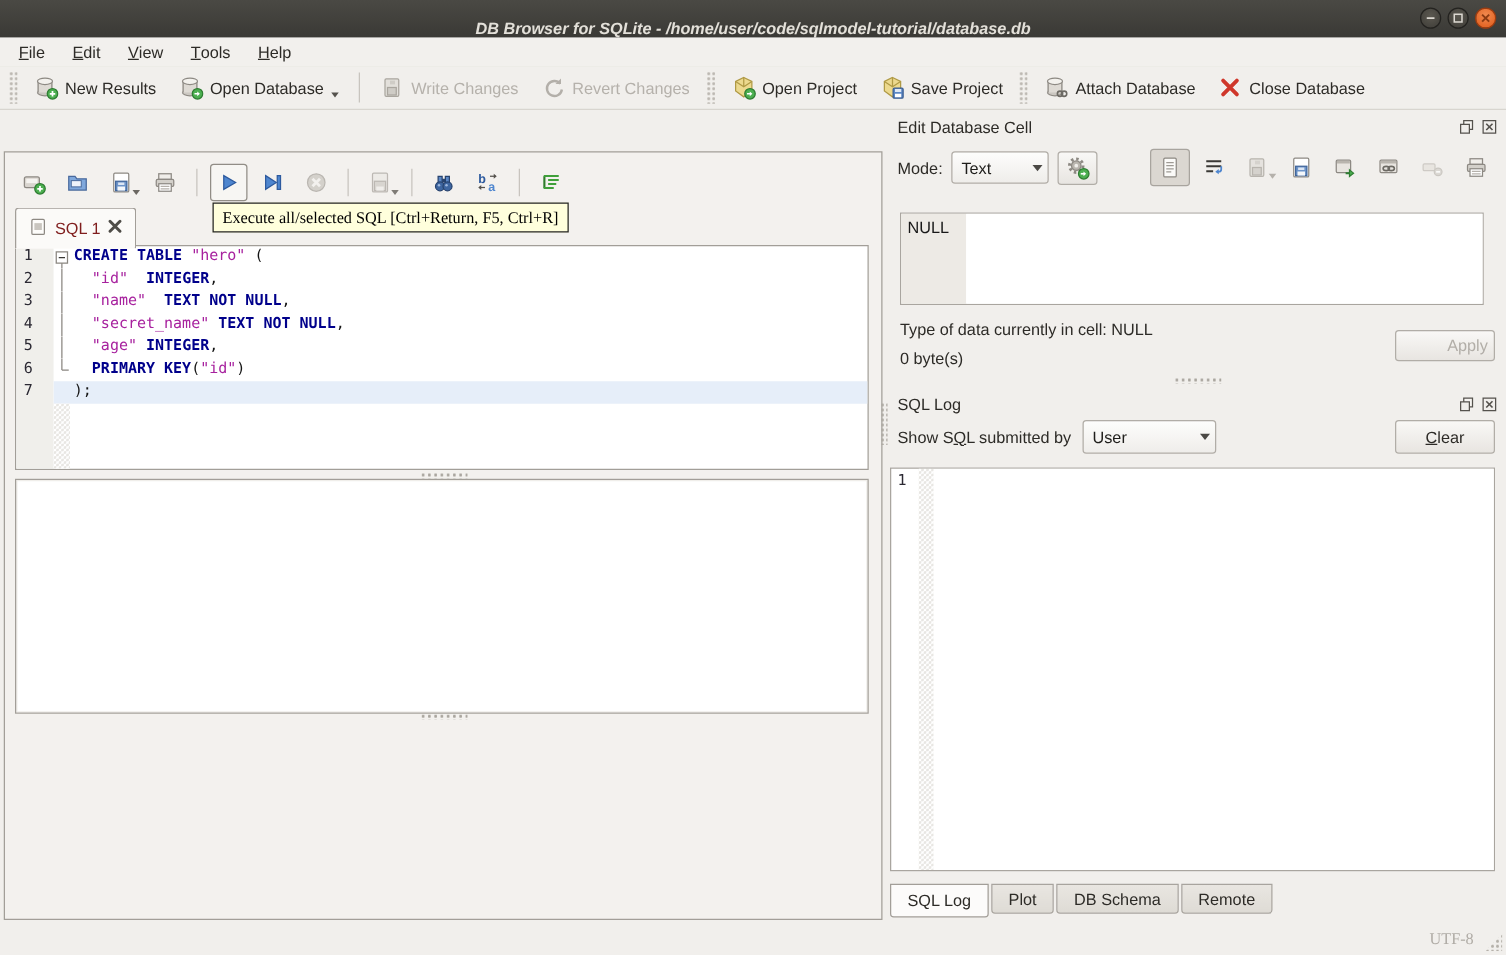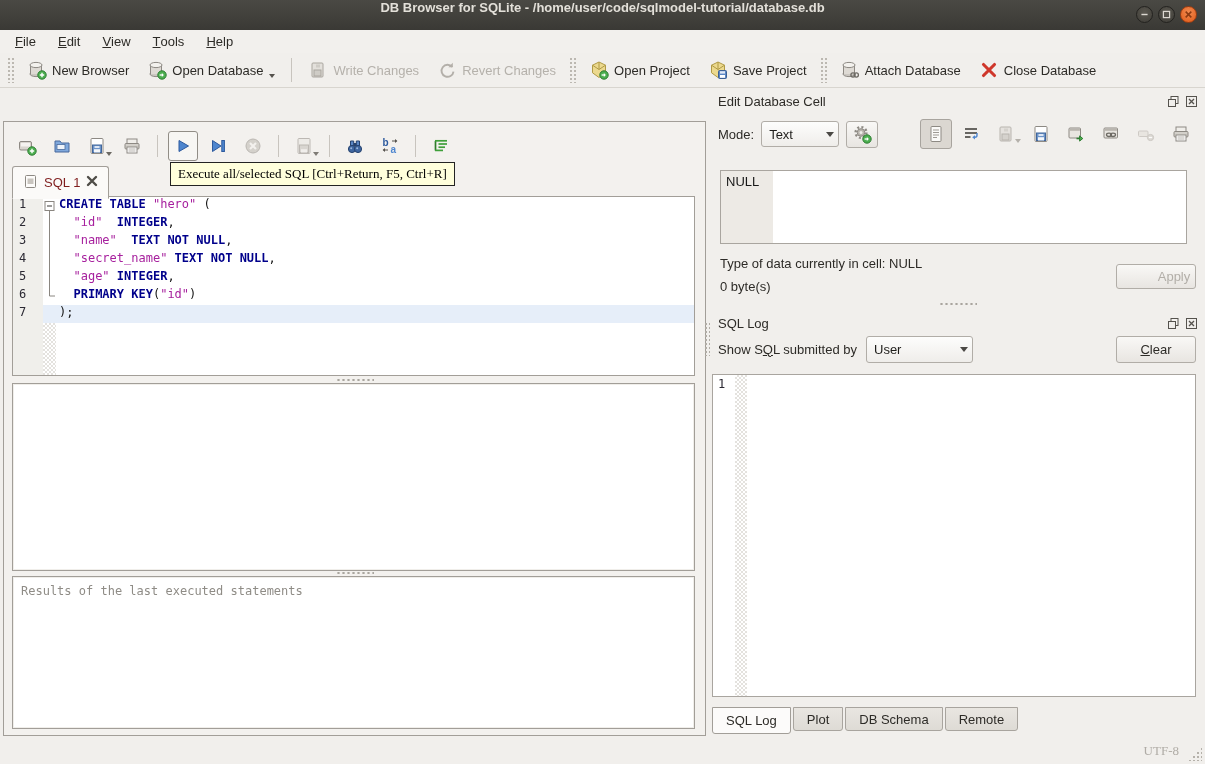--- a/index.html
+++ b/index.html
@@ -2,21 +2,21 @@
 <html><head>
 <meta charset="utf-8">
 <style>
   html,body{margin:0;padding:0;}
   body{width:1205px;height:764px;position:relative;overflow:hidden;
        font-family:"Liberation Sans","DejaVu Sans",sans-serif;
        background:#f1efec;-webkit-font-smoothing:antialiased;}
   
   .titlebar{position:absolute;left:0;top:0;width:1205px;height:30px;
     background:linear-gradient(#4a4944,#3a3935);border-bottom:1px solid #2a2926;
-    display:flex;align-items:flex-start;justify-content:center;}
+    display:flex;align-items:flex-end;justify-content:center;font-style:italic;}
   .titlebar .ttl{color:#e3e0d9;font-size:13px;font-weight:bold;}
   .wcontrols{position:absolute;right:8px;top:6px;display:flex;gap:5px;}
   .wc{width:17px;height:17px;border-radius:50%;border:1px solid #23221f;
       background:radial-gradient(circle at 50% 38%,#5b5850,#3e3c37);
       display:flex;align-items:center;justify-content:center;box-sizing:border-box;}
   .wc.close{background:radial-gradient(circle at 50% 35%,#f18a50,#e05a18);border-color:#9c3c10;}
   
   .menubar{position:absolute;left:0;top:30px;width:1205px;height:23px;background:#f2f0ed;
     display:flex;align-items:stretch;padding-left:4px;border-bottom:1px solid #dddad4;}
   .menu-item{padding:0 11px;font-size:13px;color:#2d2b27;display:flex;align-items:center;}
@@ -152,21 +152,21 @@
         <svg width="20" height="20" viewBox="0 0 20 20" xmlns="http://www.w3.org/2000/svg">
           <ellipse cx="9" cy="14" rx="6" ry="2.6" fill="#cbc7c1" stroke="#8d8983"></ellipse>
           <rect x="3" y="5" width="12" height="9" fill="#dedad4"></rect>
           <line x1="3.5" y1="5" x2="3.5" y2="14" stroke="#8d8983"></line>
           <line x1="14.5" y1="5" x2="14.5" y2="14" stroke="#8d8983"></line>
           <ellipse cx="9" cy="5" rx="6" ry="2.6" fill="#f3f1ed" stroke="#8d8983"></ellipse>
           <circle cx="15" cy="15" r="4.2" fill="#4caf50" stroke="#2e7d32"></circle>
           <path d="M15 12.8v4.4M12.8 15h4.4" stroke="#fff" stroke-width="1.4" fill="none"></path>
         </svg>
       </span>
-      <span>New Browser</span>
+      <span>New Results</span>
     </div>
     <div class="tb-btn">
       <span style="display: flex;">
         <svg width="20" height="20" viewBox="0 0 20 20" xmlns="http://www.w3.org/2000/svg">
           <ellipse cx="9" cy="14" rx="6" ry="2.6" fill="#cbc7c1" stroke="#8d8983"></ellipse>
           <rect x="3" y="5" width="12" height="9" fill="#dedad4"></rect>
           <line x1="3.5" y1="5" x2="3.5" y2="14" stroke="#8d8983"></line>
           <line x1="14.5" y1="5" x2="14.5" y2="14" stroke="#8d8983"></line>
           <ellipse cx="9" cy="5" rx="6" ry="2.6" fill="#f3f1ed" stroke="#8d8983"></ellipse>
           <circle cx="15" cy="15" r="4.2" fill="#4caf50" stroke="#2e7d32"></circle>
@@ -415,23 +415,20 @@
           <div class="ed-row"><span class="tk-p">  </span><span class="tk-s">"name"</span><span class="tk-p">  </span><span class="tk-k">TEXT NOT NULL</span><span class="tk-p">,</span></div>
           <div class="ed-row"><span class="tk-p">  </span><span class="tk-s">"secret_name"</span><span class="tk-p"> </span><span class="tk-k">TEXT NOT NULL</span><span class="tk-p">,</span></div>
           <div class="ed-row"><span class="tk-p">  </span><span class="tk-s">"age"</span><span class="tk-p"> </span><span class="tk-k">INTEGER</span><span class="tk-p">,</span></div>
           <div class="ed-row"><span class="tk-p">  </span><span class="tk-k">PRIMARY KEY</span><span class="tk-p">(</span><span class="tk-s">"id"</span><span class="tk-p">)</span></div>
           <div class="ed-row cur"><span class="tk-p">);</span></div>
         </div>
     </div>
     <div class="hsplit" style="top:256px"></div>
     <div class="panel" style="top:261px;height:186px"></div>
     <div class="hsplit" style="top:449px"></div>
-    <div class="panel" style="top:454px;bottom:6px">
-      <div class="placeholder">Results of the last executed statements</div>
-    </div>
   </div>
 </div>
 
 <div class="tooltip">Execute all/selected SQL [Ctrl+Return, F5, Ctrl+R]</div>
 
 <div class="dock">
   <div class="dock-title" style="top:4px">
     <span>Edit Database Cell</span>
     <span class="sp"></span>
     <span class="dt-btn" id="ec-float">

